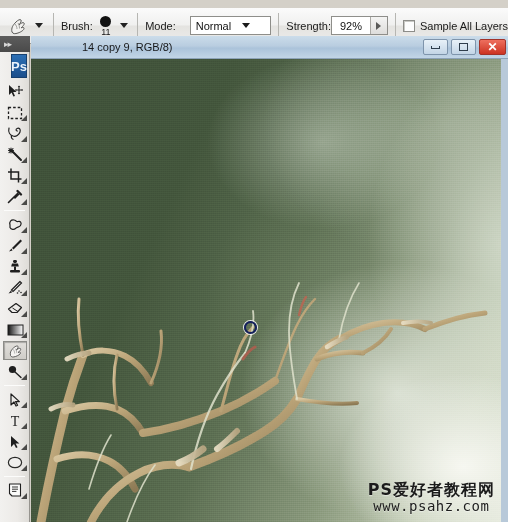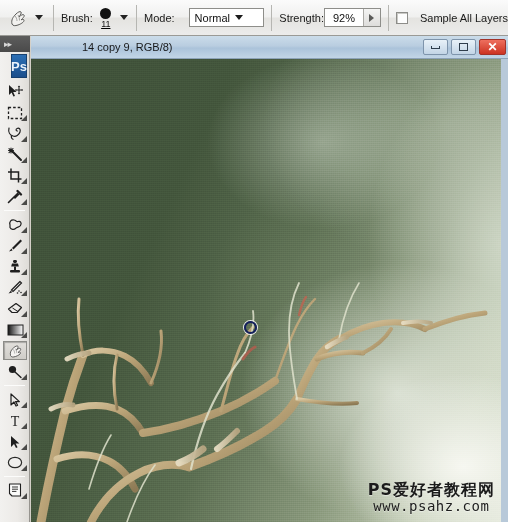--- a/index.html
+++ b/index.html
@@ -9,21 +9,21 @@
     overflow: hidden;
     font-family: "Liberation Sans", sans-serif;
     font-size: 11px;
     background: #d4d0c8;
   }
 
   #app { position: relative; width: 508px; height: 522px; }
 
   
   #options-bar {
-    position: absolute; left: 0; top: 0;
+    position: absolute; left: 0; top: 8px;
     width: 508px; height: 36px;
     background: linear-gradient(to bottom, #fbfbfb 0%, #f0f0ef 48%, #e4e3e0 52%, #ececeb 100%);
     border-bottom: 1px solid #9a9a96;
     display: flex; align-items: center;
     padding-left: 6px;
   }
   .ob-sep {
     width: 1px; height: 26px; background: #b6b6b2;
     margin: 0 7px; flex: none;
   }
@@ -98,21 +98,21 @@
     display: flex; align-items: center; justify-content: center;
   }
   .stepper-arrow {
     width: 0; height: 0;
     border-top: 4px solid transparent;
     border-bottom: 4px solid transparent;
     border-left: 5px solid #5a5a58;
   }
 
   
-  #sample-all-wrap { display: flex; align-items: center; gap: 12px; }
+  #sample-all-wrap { display: flex; align-items: center; gap: 5px; }
   .chk {
     width: 12px; height: 12px;
     background: #fdfdfd;
     border: 1px solid #8d8d89;
     box-shadow: inset 1px 1px 0 #c9c9c5;
   }
 
   
   #toolbar {
     position: absolute; left: 0; top: 36px;

